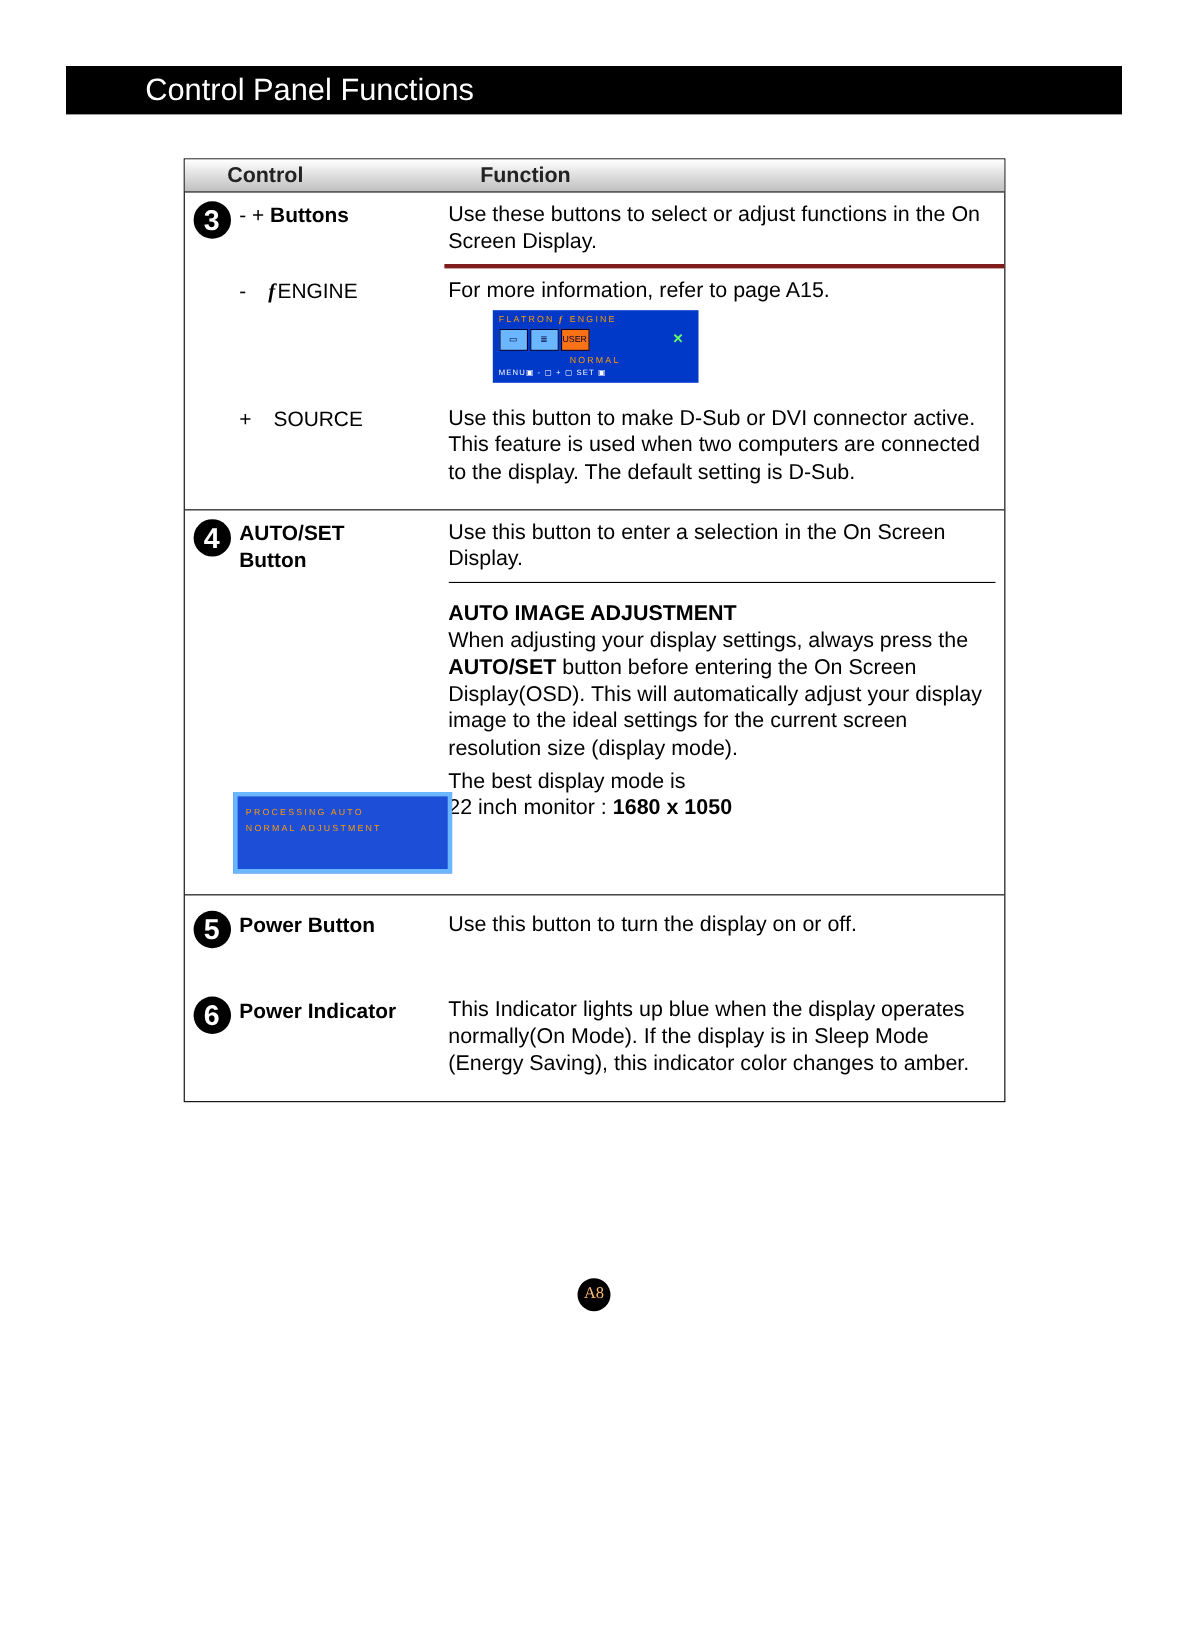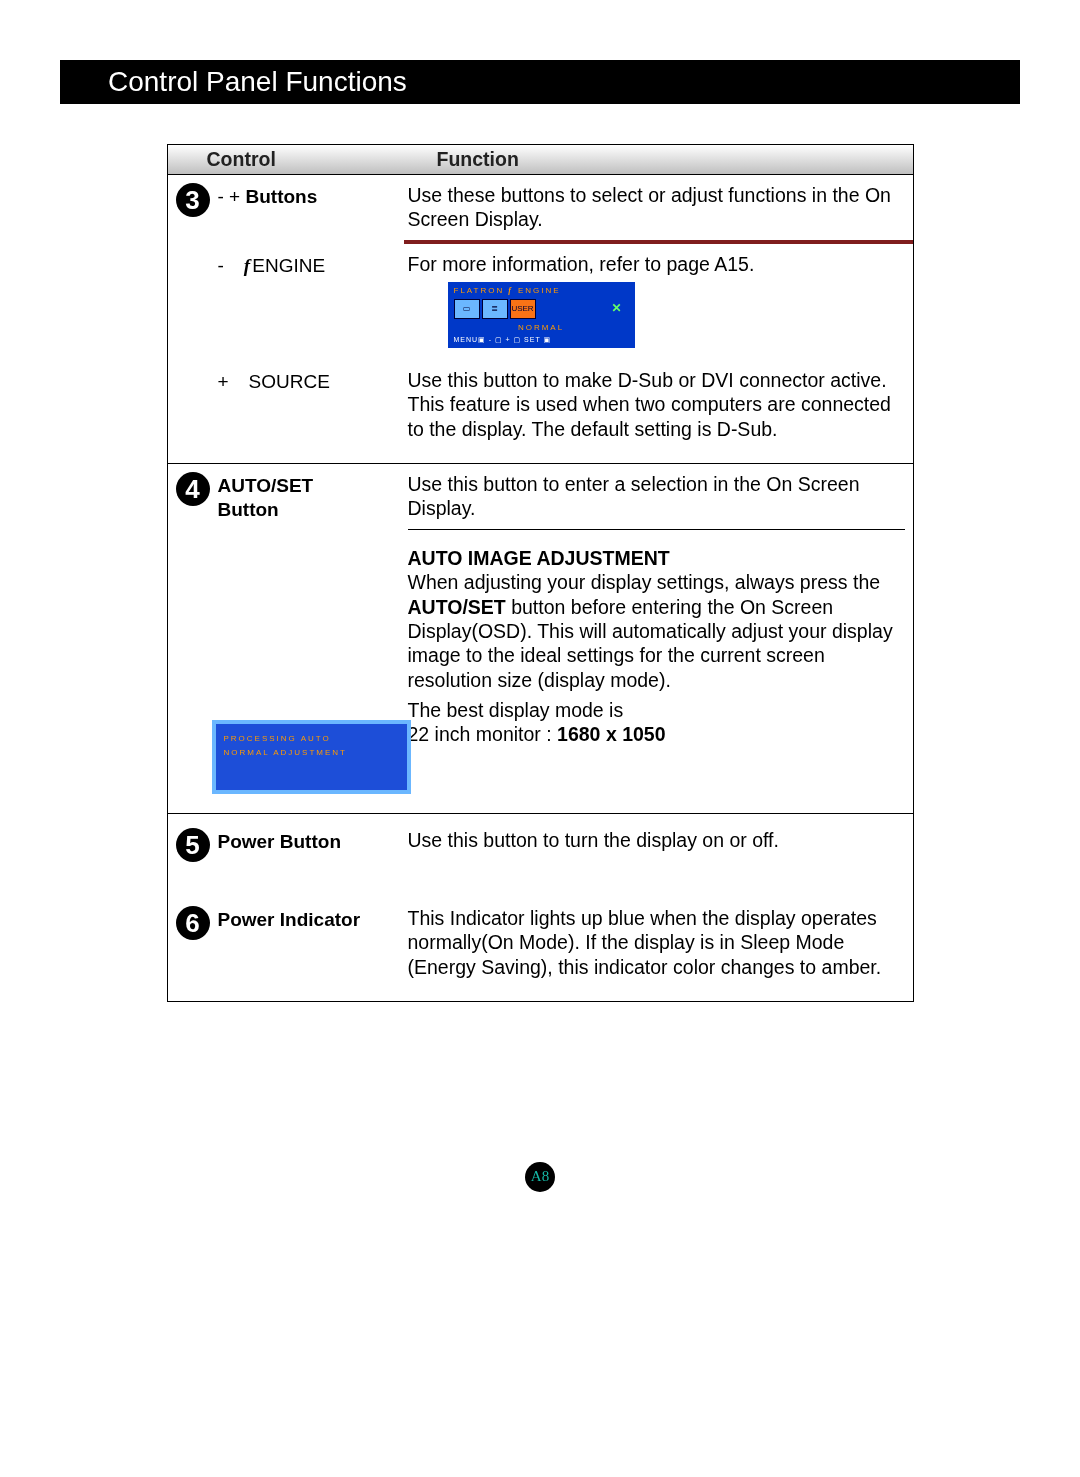--- a/index.html
+++ b/index.html
@@ -17,20 +17,21 @@
     color: #fff;
     height: 44px;
     display: flex;
     align-items: center;
     padding-left: 48px;
     margin-bottom: 40px;
   }
   .title-bar span {
     font-size: 28px;
     font-weight: 400;
+    margin-left: 24px;
   }
   .content-table {
     border: 1px solid #000;
     width: 745px;
     margin: 0 auto;
     font-size: 19.5px;
     line-height: 1.25;
   }
   .header-row {
     display: flex;
@@ -132,21 +133,21 @@
   }
 
   .section-pad { padding-bottom: 24px; }
 
   .pagefoot {
     text-align: center;
     margin-top: 160px;
   }
   .pagefoot-badge {
     display:inline-flex;
-    width:30px;height:30px;border-radius:50%;background:#000;color:#14b8a6;
+    width:30px;height:30px;border-radius:50%;background:#000;color:#fdba74;
     align-items:center;justify-content:center;font-size:15px;font-family:Georgia,serif;
   }
   .fengine-italic { font-style: italic; font-family: Georgia, 'Times New Roman', serif; font-weight:bold; margin-right:1px;}
 </style>
 </head>
 <body>
 
 <div class="page">
 
   <div class="title-bar">

